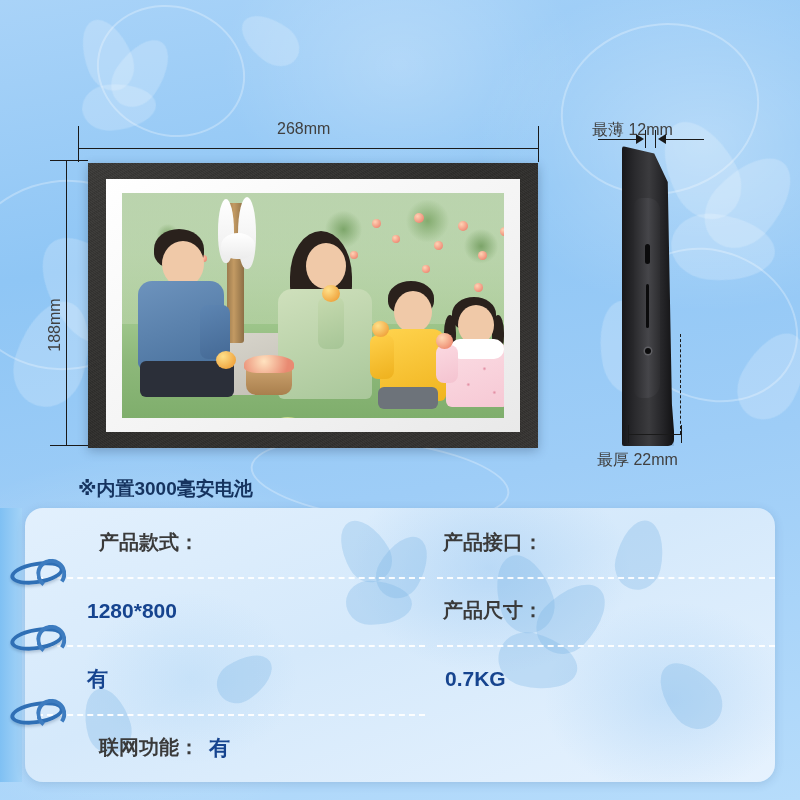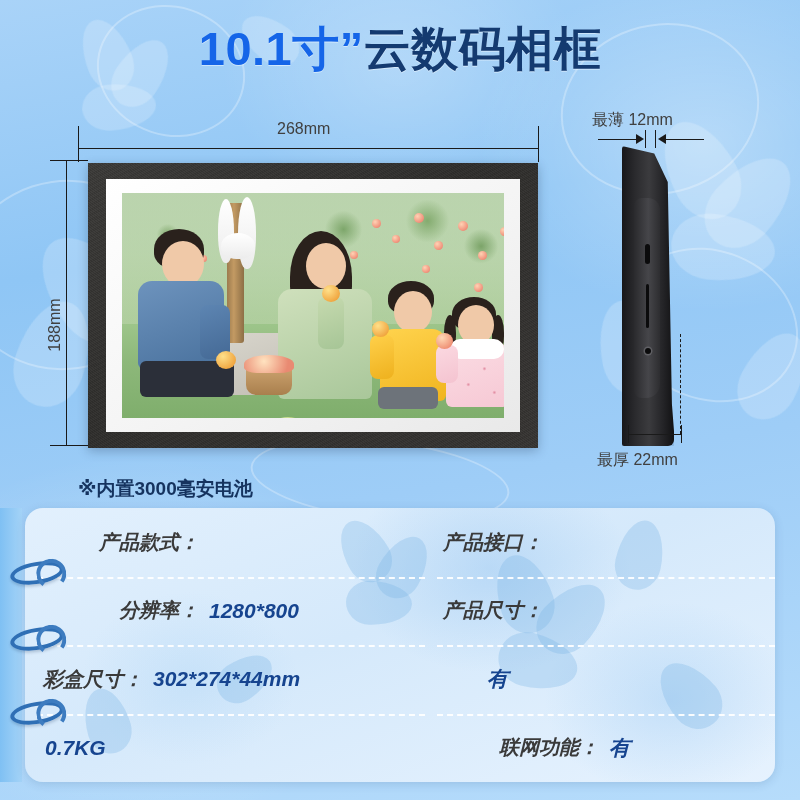--- a/index.html
+++ b/index.html
@@ -162,21 +162,20 @@
   .cf-petal {
     position: absolute;
     background: rgba(120,180,230,.30);
     border-radius: 50% 50% 50% 50% / 64% 64% 36% 36%;
   }
   .spec-grid {
     position: absolute; inset: 0;
     display: grid;
     grid-template-columns: 400px 1fr;
     grid-auto-rows: 1fr;
-    font-style: italic;
   }
   .spec-cell {
     display: flex; align-items: center;
     position: relative;
     padding-left: 18px;
   }
   .spec-cell.left { padding-left: 52px; }
   .spec-cell.right { padding-left: 10px; }
   .spec-sep {
     position: absolute; left: 12px; right: 0; top: 0; height: 0;
@@ -233,23 +232,20 @@
     <div class="petal" style="left:600px; top:300px; width:60px;  height:96px;  transform:rotate(-12deg);"></div>
     <div class="petal" style="left:744px; top:330px; width:58px;  height:92px;  transform:rotate(28deg);"></div>
     <div class="petal" style="left:250px; top:8px;   width:40px;  height:64px;  transform:rotate(-54deg);"></div>
     <div class="ring-deco" style="left:96px;  top:6px;   width:150px; height:130px; transform:rotate(18deg);"></div>
     <div class="ring-deco" style="left:560px; top:24px;  width:200px; height:170px; transform:rotate(-14deg);"></div>
     <div class="ring-deco" style="left:620px; top:250px; width:180px; height:150px; transform:rotate(22deg);"></div>
     <div class="ring-deco" style="left:-40px; top:180px; width:210px; height:190px; transform:rotate(-8deg);"></div>
     <div class="ring-deco" style="left:250px; top:440px; width:260px; height:80px;  transform:rotate(6deg);"></div>
   </div>
 
-  <div class="title">
-    <span class="t1">10.1寸”</span><span class="t2">云数码相框</span>
-  </div>
 
   <div class="dim-label" style="left:277px; top:120px;">268mm</div>
   <div class="dim-line-h" style="left:78px; top:148px; width:460px;"></div>
   <div class="tick-v" style="left:78px; top:126px; height:36px;"></div>
   <div class="tick-v" style="left:538px; top:126px; height:36px;"></div>
 
   <div class="vlabel" style="left:25px; top:316px; width:60px; text-align:center;">188mm</div>
   <div class="dim-line-v" style="left:66px; top:160px; height:285px;"></div>
   <div class="tick-h" style="left:50px; top:160px; width:38px;"></div>
   <div class="tick-h" style="left:50px; top:445px; width:38px;"></div>
@@ -326,21 +322,21 @@
         </div>
 
         <div class="basket" style="left:124px; top:172px; width:46px; height:30px;"></div>
         <div class="basket-fruit" style="left:122px; top:162px; width:50px; height:18px;"></div>
         <div class="basket-fruit" style="left:152px; top:224px; width:28px; height:14px; background:radial-gradient(circle at 40% 35%,#d9e9a8,#a8c766 75%);"></div>
 
       </div>
     </div>
   </div>
 
-  <div class="dim-label" style="left:592px; top:110px;">最薄 12mm</div>
+  <div class="dim-label" style="left:592px; top:120px;">最薄 12mm</div>
   <div class="dim-line-h" style="left:598px; top:139px; width:44px;"></div>
   <div class="dim-line-h" style="left:660px; top:139px; width:44px;"></div>
   <div style="position:absolute;left:636px;top:134px;width:0;height:0;border-left:8px solid #1a1a1a;border-top:5px solid transparent;border-bottom:5px solid transparent;"></div>
   <div style="position:absolute;left:658px;top:134px;width:0;height:0;border-right:8px solid #1a1a1a;border-top:5px solid transparent;border-bottom:5px solid transparent;"></div>
   <div class="tick-v" style="left:645px; top:130px; height:18px;"></div>
   <div class="tick-v" style="left:655px; top:130px; height:18px;"></div>
 
   <div class="side-view" style="left:622px; top:146px; width:52px; height:300px;">
     <div class="side-body"></div>
     <div class="side-panel" style="left:12px; top:52px; width:26px; height:200px;">
@@ -378,33 +374,27 @@
 
       <div class="spec-cell left">
         <span class="spec-label w-left">产品款式：</span>
       </div>
       <div class="spec-cell right">
         <span class="spec-label w-right">产品接口：</span>
       </div>
 
       <div class="spec-cell left">
         <div class="spec-sep"></div>
-        <span class="spec-label w-left">分辨率：</span>
         <span class="spec-value">1280*800</span>
       </div>
       <div class="spec-cell right">
         <div class="spec-sep"></div>
         <span class="spec-label w-right">产品尺寸：</span>
       </div>
 
-      <div class="spec-cell right">
-        <div class="spec-sep"></div>
-        <span class="spec-label w-right">彩盒尺寸：</span>
-        <span class="spec-value">302*274*44mm</span>
-      </div>
 
       <div class="spec-cell left">
         <div class="spec-sep"></div>
         <span class="spec-value">有</span>
       </div>
       <div class="spec-cell right">
         <div class="spec-sep"></div>
         <span class="spec-value">0.7KG</span>
       </div>
 

